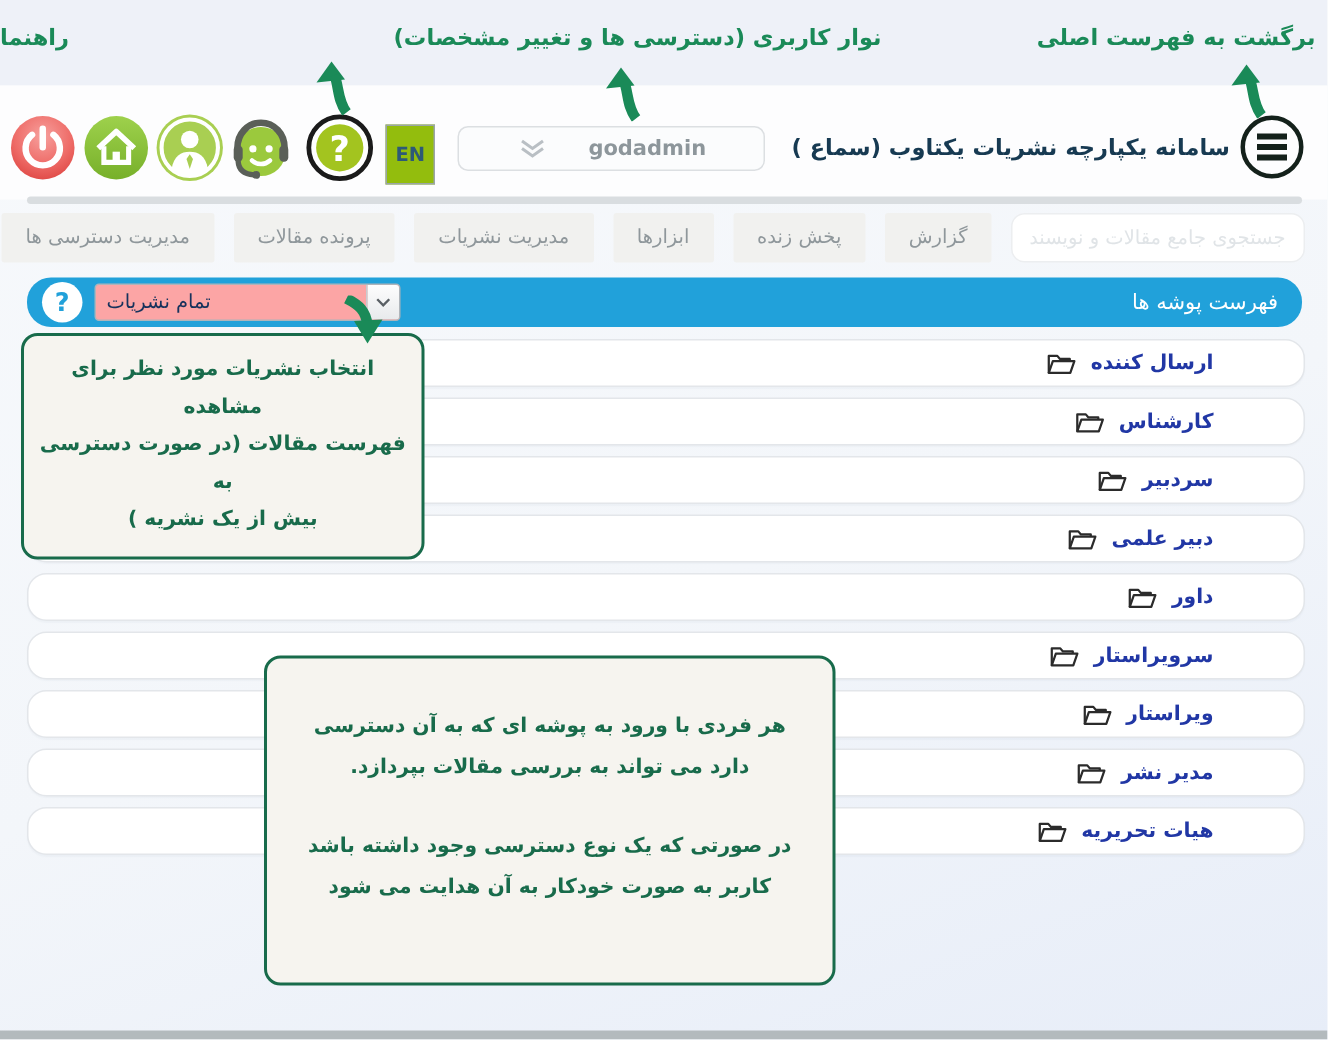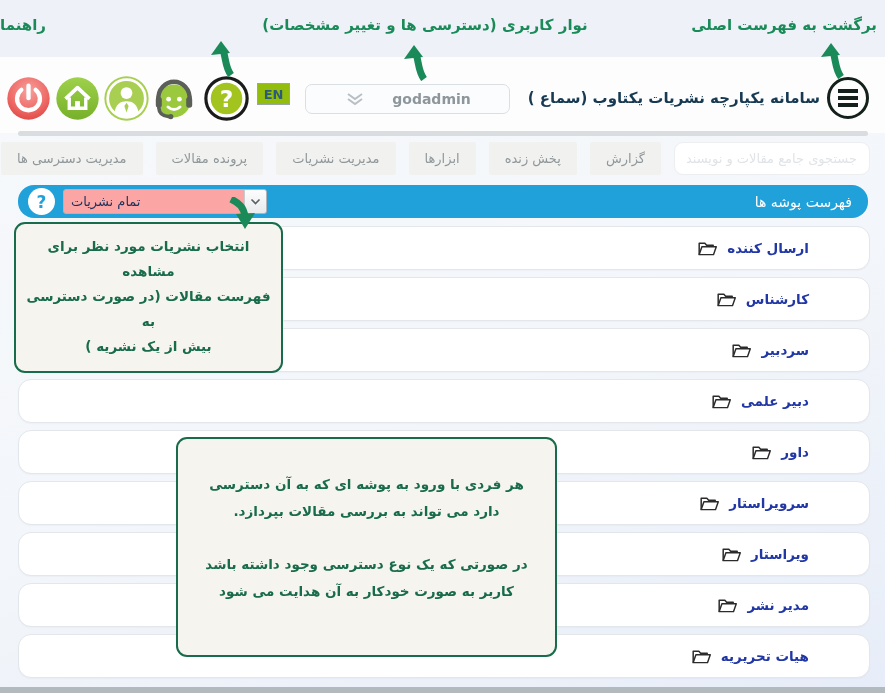--- a/index.html
+++ b/index.html
@@ -33,21 +33,21 @@
   .arr-help{left:203px;top:39px;}
   .arr-userbar{left:396px;top:43px;}
   .arr-back{left:812px;top:41px;}
   
   .hicon{position:absolute;cursor:pointer;}
   .ic-power{left:6px;top:76px;}
   .ic-home{left:55px;top:76px;}
   .ic-profile{left:103px;top:75px;}
   .ic-support{left:150px;top:75px;}
   .ic-help{left:204px;top:76px;}
-  .en-badge{position:absolute;left:257px;top:83px;width:33px;height:22px;background:var(--en-green);
+  .en-badge{position:absolute;left:257px;top:83px;width:33px;height:40px;background:var(--en-green);
     border:1px solid #9aa5a8;color:#2d5a77;font-weight:bold;font-size:13px;display:flex;align-items:center;
     justify-content:center;cursor:pointer;}
   .user-dd{position:absolute;left:305px;top:84px;width:205px;height:30px;background:#fbfcfd;
     border:1px solid #dcdfe2;border-radius:7px;display:flex;align-items:center;justify-content:center;
     gap:26px;cursor:pointer;direction:ltr;}
   .user-dd .chev{display:flex;align-items:center;}
   .user-dd .uname{color:#8d969b;font-size:14px;font-weight:bold;}
   .app-title{position:absolute;right:65px;top:89px;color:var(--title-navy);font-weight:bold;font-size:15px;white-space:nowrap;}
   .menu-btn{position:absolute;left:827px;top:77px;width:42px;height:42px;border:3.5px solid #14211b;border-radius:50%;
     display:flex;flex-direction:column;align-items:center;justify-content:center;gap:3px;background:#fdfdfe;cursor:pointer;}
@@ -67,21 +67,21 @@
   .fb-spacer{flex:1;}
   .fb-select{width:204px;height:25px;background:#fca5a5;border:1px solid #aeb4ba;border-radius:3px;
     display:flex;align-items:center;direction:ltr;cursor:pointer;margin-left:8px;overflow:hidden;}
   .fb-select .sel-text{flex:1;color:#16325c;font-size:13px;padding:0 7px;text-align:left;}
   .fb-select .sel-btn{width:22px;height:100%;background:linear-gradient(#fdfdfd,#e8eaec);border-left:1px solid #c8ccd0;
     display:flex;align-items:center;justify-content:center;}
   .fb-help{width:27px;height:27px;background:#fff;border-radius:50%;color:var(--bar-blue);font-weight:bold;
     font-size:17px;display:flex;align-items:center;justify-content:center;cursor:pointer;}
   
   .folder-list{position:absolute;top:226px;left:18px;right:15px;z-index:1;}
-  .folder-row{height:44px;margin-bottom:7px;background:#fff;border:1px solid #e3e6ea;border-radius:13px;
+  .folder-row{height:32px;margin-bottom:7px;background:#fff;border:1px solid #e3e6ea;border-radius:13px;
     display:flex;flex-direction:row;align-items:center;justify-content:flex-end;direction:ltr;
     padding-right:60px;gap:9px;cursor:pointer;box-shadow:0 1px 1px rgba(120,130,150,.05);}
   .folder-row .flabel{color:var(--folder-blue);font-weight:bold;font-size:13.5px;}
   .folder-row svg{flex:none;}
   
   .tip{position:absolute;background:var(--tooltip-bg);border:2px solid var(--tooltip-green);border-radius:11px;
     color:var(--tooltip-green);font-weight:bold;font-size:13.5px;text-align:center;direction:rtl;z-index:6;
     line-height:1.85;}
   .tip-filter{left:14px;top:222px;width:269px;padding:10px 4px 12px;}
   .tip-roles{left:176px;top:437px;width:381px;height:220px;padding:32px 16px 0;line-height:2.0;}

